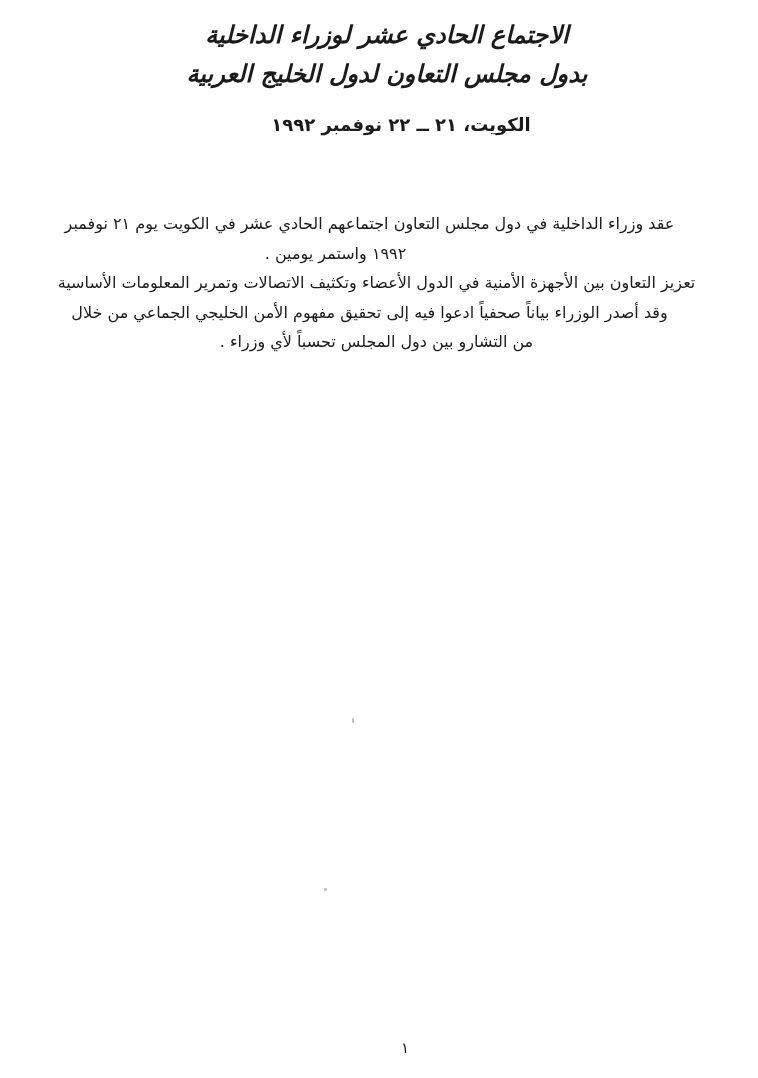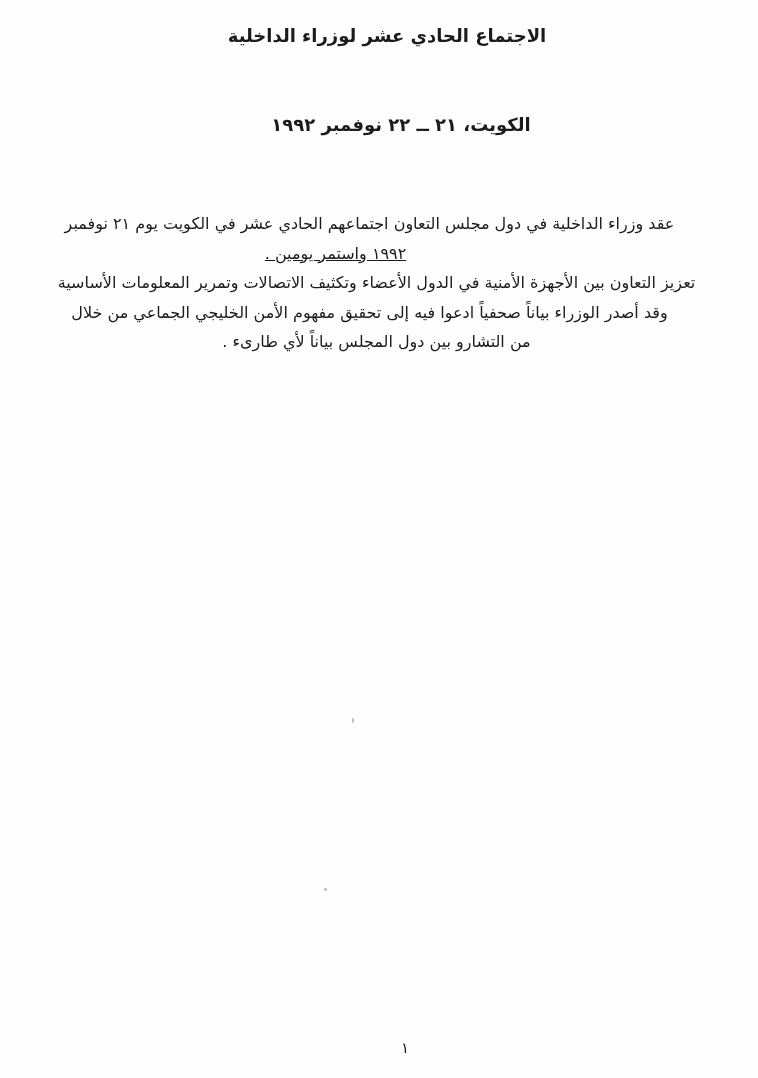--- a/index.html
+++ b/index.html
@@ -11,79 +11,81 @@
     color:#1b1b1b;
     font-family:"DejaVu Sans", sans-serif;
     direction:rtl;
     overflow:hidden;
     box-shadow:0 0 4px rgba(0,0,0,.15);
   }
   .title-block {
     position:absolute; top:16px; left:16px; right:0;
     text-align:center;
     font-weight:bold;
-    font-size:18px;
+    font-size:24px;
     line-height:39px;
     letter-spacing:.2px;
+    font-style:italic;
   }
   .date-line {
     position:absolute; top:112px; left:0; right:0;
     text-align:center;
     font-weight:bold;
     font-size:18px;
     line-height:26px;
     margin-left:44px;
   }
   .body-block {
     position:absolute; top:209px; right:41px; left:36px;
     font-size:16px;
     line-height:29.5px;
     text-align:center;
   }
   .t-line { white-space:nowrap; }
   .ind-sm   { padding-right:14px; }  
   .ind-med  { padding-right:22px; }
-  .ind-big  { padding-right:82px;text-decoration:underline; }  
+  .ind-big  { padding-right:82px; }  
   .page-number {
     position:absolute; top:1038px; left:0; right:0;
     text-align:center;
     font-size:15px;
     line-height:20px;
     
     transform:translateX(26px); 
   }
   .artifact { position:absolute; background:#8d8d8d; opacity:.55; border-radius:1px; }
   .artifact.a1 { left:352px; top:718px; width:2px; height:5px; }
   .artifact.a2 { left:324px; top:888px; width:3px; height:3px; }
 </style>
 </head>
 <body>
 
 <div class="page">
 
   <header class="title-block">
     <div>الاجتماع الحادي عشر لوزراء الداخلية</div>
+    <div>بدول مجلس التعاون لدول الخليج العربية</div>
   </header>
 
   <div class="date-line">الكويت، ٢١ ــ ٢٢ نوفمبر ١٩٩٢</div>
 
   <main class="body-block">
 
     <section>
       <div class="t-line ind-sm">عقد وزراء الداخلية في دول مجلس التعاون اجتماعهم الحادي عشر في الكويت يوم ٢١ نوفمبر</div>
       <div class="t-line ind-big">١٩٩٢ واستمر يومين .</div>
     </section>
 
     <section>
       <div class="t-line">تعزيز التعاون بين الأجهزة الأمنية في الدول الأعضاء وتكثيف الاتصالات وتمرير المعلومات الأساسية</div>
       <div class="t-line ind-sm">وقد أصدر الوزراء بياناً صحفياً ادعوا فيه إلى تحقيق مفهوم الأمن الخليجي الجماعي من خلال</div>
     </section>
 
     <section>
-      <div class="t-line">من التشارو بين دول المجلس بياناً لأي طارىء .</div>
+      <div class="t-line">من التشارو بين دول المجلس تحسباً لأي وزراء .</div>
     </section>
 
   </main>
 
   <div class="page-number">١</div>
 
   <div class="artifact a1"></div>
   <div class="artifact a2"></div>
 
 </div>

